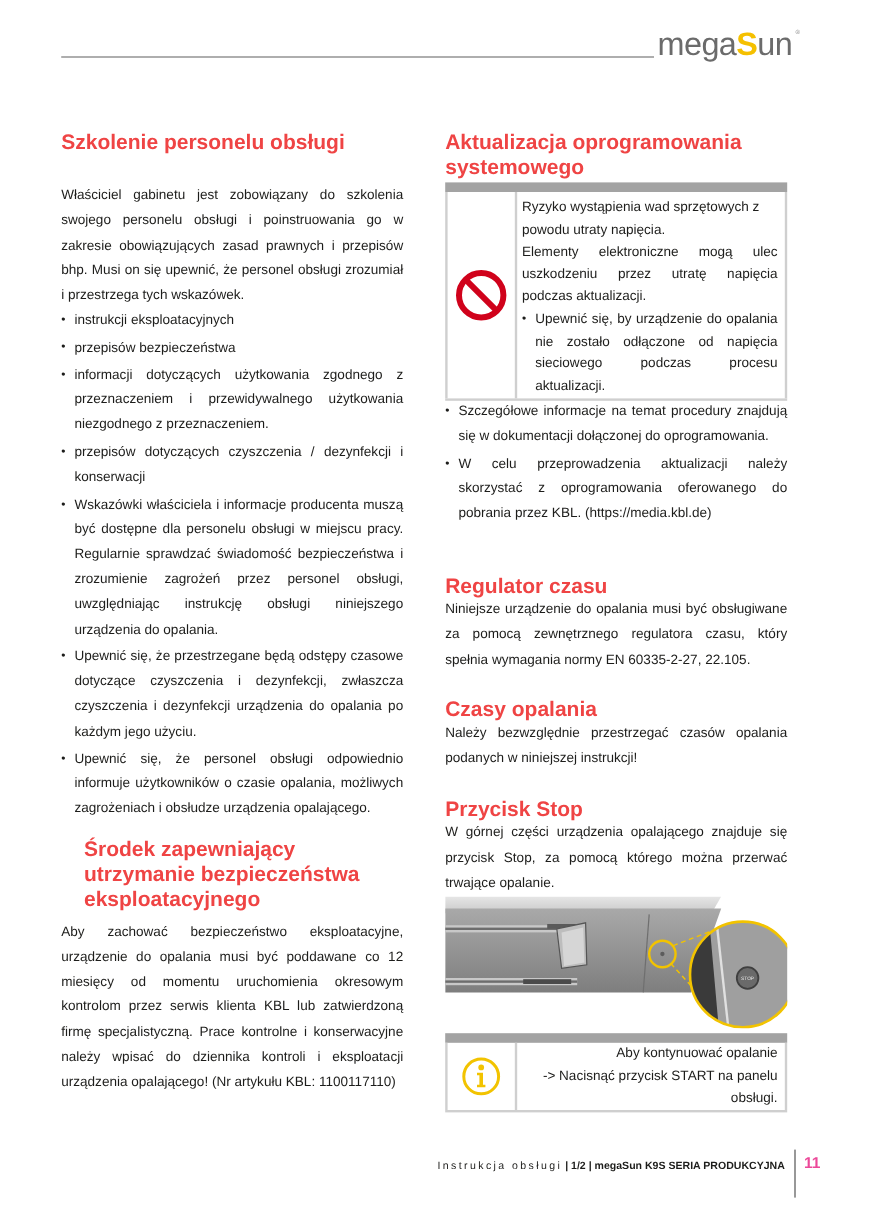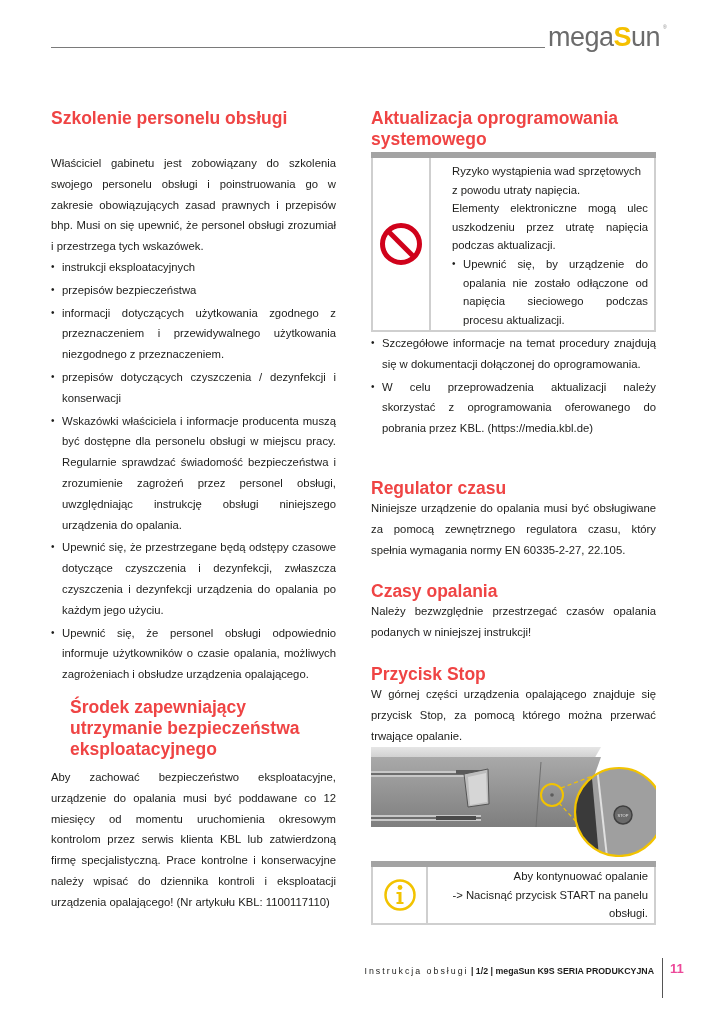--- a/index.html
+++ b/index.html
@@ -14,22 +14,22 @@
   .col { position: absolute; top: 0; }
   .col-left { left: 51px; width: 285px; }
   .col-right { left: 371px; width: 285px; }
 
   h2 { color: #ef4444; font-size: 17.5px; font-weight: bold; line-height: 21px; margin: 0; letter-spacing: 0px; }
   p, li { font-size: 11.3px; line-height: 20.8px; margin: 0; text-align: justify; }
   ul { list-style: none; margin: 0; padding: 0; }
   ul li { position: relative; padding-left: 11px; margin-bottom: 2px; }
   ul li::before { content: "\2022"; position: absolute; left: 0; top: 0; font-size: 10px; }
 
-  .notice { position: absolute; border-top: 6px solid #a3a3a3; border-bottom: 2px solid #cfcfcf;
-    display: flex; gap: 17px; }
+  .notice { position: absolute; border-top: 8px solid #a3a3a3; border-bottom: 2px solid #cfcfcf;
+    display: flex; }
   .notice .icell { width: 56px; border-left: 2px solid #cfcfcf; border-right: 2px solid #cfcfcf;
     display: flex; align-items: center; justify-content: center; }
   .notice .tcell { flex: 1; padding: 0 6px 0 4px; border-right: 2px solid #cfcfcf; }
   .notice .tcell p, .notice .tcell li { font-size: 11.3px; line-height: 18.6px; }
 
   .stop-img { position: absolute; left: 371px; top: 747px; width: 285px; height: 110px; }
 
   .footer { position: absolute; top: 966px; right: 70px; font-size: 8.8px; color: #1d1d1b; white-space: nowrap; }
   .footer .spaced { letter-spacing: 2px; }
   .footer .bold { font-weight: bold; }

